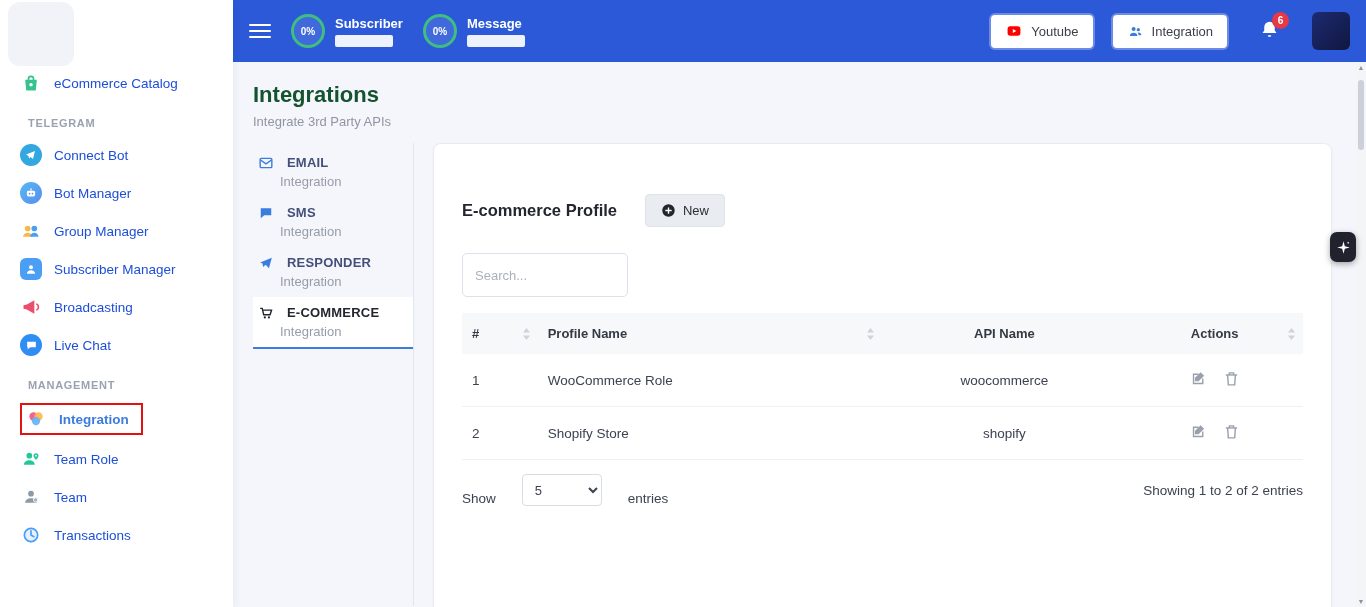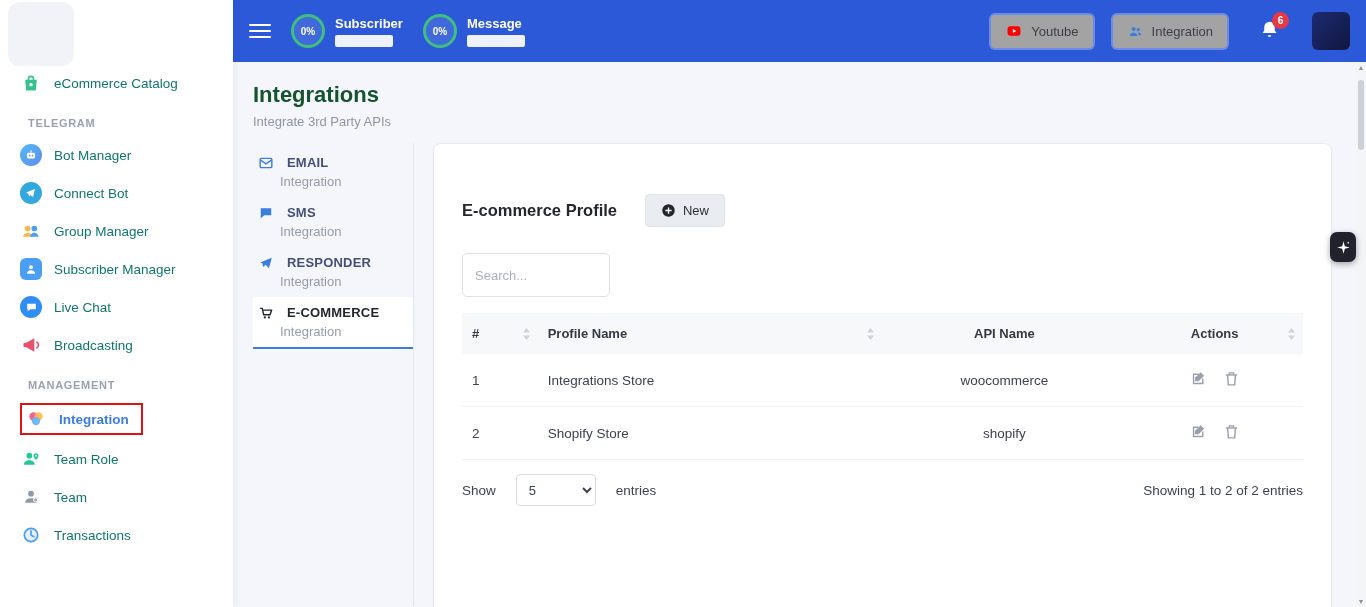--- a/index.html
+++ b/index.html
@@ -13,21 +13,21 @@
   
   .sidebar {
     position: fixed; left: 0; top: 0; width: 233px; height: 607px;
     background: #fff; z-index: 10; box-shadow: 2px 0 8px rgba(20,30,60,.05);
   }
   .logo-area { height: 58px; position: relative; }
   .logo-ghost { position: absolute; left: 8px; top: 2px; width: 66px; height: 64px; background: #f1f3f8; border-radius: 12px; }
   .side-item { display: flex; align-items: center; gap: 12px; padding: 8px 20px; cursor: pointer; }
   .sicon { width: 22px; height: 22px; flex: 0 0 22px; display: flex; align-items: center; justify-content: center; }
   .ic-round { border-radius: 50%; width: 22px; height: 22px; display: flex; align-items: center; justify-content: center; }
-  .slabel { font-size: 13.5px; color: #0f766e; }
+  .slabel { font-size: 13.5px; color: #1d4ed8; }
   .side-header { font-size: 11px; font-weight: 700; color: #9aa2b1; letter-spacing: .7px; padding: 15px 28px 7px; }
   .side-item.active { padding: 5px 20px; }
   .annot { display: inline-flex; align-items: center; gap: 12px; border: 2px solid var(--annotation, #e01212); padding: 3px 12px 3px 3px; }
   .side-item.active .slabel { color: var(--accent, #3b7ddd); font-weight: 700; }
 
   
   .navbar {
     position: fixed; left: 233px; top: 0; right: 0; height: 62px;
     background: var(--navbar, #2b59d8); display: flex; align-items: center;
     padding: 0 16px; gap: 20px; z-index: 9;
@@ -38,21 +38,21 @@
   .ring {
     width: 34px; height: 34px; border-radius: 50%; border: 3px solid var(--green, #3fbf7f);
     display: flex; align-items: center; justify-content: center;
     color: #fff; font-size: 10px; font-weight: 700; background: rgba(255,255,255,.10);
   }
   .pw-text { display: flex; flex-direction: column; }
   .pw-label { color: #fff; font-size: 13px; font-weight: 700; }
   .redacted { width: 58px; height: 12px; background: rgba(255,255,255,.92); border-radius: 2px; margin-top: 4px; }
   .nav-spacer { flex: 1; }
   .nav-btn {
-    display: flex; align-items: center; gap: 8px; background: #a3a3a3; border: none;
+    display: flex; align-items: center; gap: 8px; background: #ffffff; border: none;
     border-radius: 4px; padding: 9px 14px; font-size: 13px; color: #3a3f4a; cursor: pointer;
     font-family: inherit; box-shadow: 0 0 0 2px rgba(255,255,255,.30);
   }
   .bell-wrap { position: relative; margin: 0 12px; cursor: pointer; }
   .badge {
     position: absolute; top: -7px; right: -9px; background: var(--badge, #e63946); color: #fff;
     font-size: 10px; font-weight: 700; min-width: 17px; height: 17px; border-radius: 50%;
     display: flex; align-items: center; justify-content: center; padding: 0 2px;
   }
   .avatar { width: 38px; height: 38px; border-radius: 6px; background: linear-gradient(135deg, #1d2a72, #10173f); cursor: pointer; }
@@ -75,38 +75,38 @@
     flex: 1; margin-left: 19px; background: #fff; border: 1px solid #e8ebf2; border-radius: 8px;
     padding: 34px 28px 28px; height: 560px; box-shadow: 0 1px 3px rgba(30,40,70,.04);
   }
   .card-head { display: flex; align-items: center; gap: 28px; margin-top: 16px; }
   .card-title { font-size: 16.5px; font-weight: 700; color: #23262e; }
   .new-btn {
     display: flex; align-items: center; gap: 7px; background: #e9ecf1; border: 1px solid #dfe3ea;
     border-radius: 4px; padding: 8px 15px; font-size: 13px; color: #2c2f36; cursor: pointer; font-family: inherit;
   }
   .search-input {
-    margin-top: 26px; width: 148px; height: 44px; border: 1px solid #dce1ea; border-radius: 5px;
+    margin-top: 26px; width: 166px; height: 44px; border: 1px solid #dce1ea; border-radius: 5px;
     padding: 0 12px; font-size: 13px; color: #1d4ed8; outline: none; font-family: inherit; display: block;
   }
   .search-input::placeholder { color: #aab0bc; }
 
   table { width: 100%; border-collapse: collapse; margin-top: 16px; }
   thead th {
     background: #f7f8fa; font-size: 13px; font-weight: 700; color: #343944;
     text-align: left; padding: 13px 10px; position: relative;
   }
   .center { text-align: center; }
   .sort { position: absolute; right: 7px; top: 50%; transform: translateY(-50%); line-height: 0; }
   tbody td { font-size: 13.5px; color: #3c4250; padding: 16px 10px; border-bottom: 1px solid #eef0f4; }
   .actions-cell { text-align: center; }
   .icon-btn { background: none; border: none; cursor: pointer; color: #9aa1ad; padding: 0 6px; line-height: 0; }
 
   .table-footer { display: flex; justify-content: space-between; align-items: center; margin-top: 14px; font-size: 13.5px; color: #3c4250; }
-  .show-group { display: flex; align-items: center; gap: 20px; }
+  .show-group { display: flex; align-items: flex-end; gap: 26px; }
   .page-size { height: 32px; width: 80px; border: 1px solid #d7dce5; border-radius: 4px; color: #3c4250; font-size: 13px; padding: 0 8px; background: #fff; font-family: inherit; }
   .pagination { display: flex; justify-content: flex-end; gap: 6px; margin-top: 18px; }
   .page-btn { background: #fff; border: 1px solid #dfe3ea; border-radius: 4px; padding: 9px 13px; font-size: 13px; color: #7a8190; cursor: pointer; font-family: inherit; }
   .page-btn.active { background: var(--accent, #3b7ddd); border-color: var(--accent, #3b7ddd); color: #fff; }
 
   
   .ai-fab {
     position: fixed; right: 10px; top: 232px; width: 26px; height: 30px; background: #20232e;
     border-radius: 7px; display: flex; align-items: center; justify-content: center;
     cursor: pointer; z-index: 20; box-shadow: 0 2px 6px rgba(0,0,0,.35);
@@ -133,41 +133,41 @@
           <path d="M9 9V7a3 3 0 0 1 6 0v2" fill="none" stroke="#34c38f" stroke-width="2"></path>
           <circle cx="12" cy="14" r="2.1" fill="#fff"></circle>
         </svg>
     </span>
     <span class="slabel">eCommerce Catalog</span>
   </div>
 
   <div class="side-header">TELEGRAM</div>
 
   <div class="side-item">
+    <span class="sicon ic-round" style="background:#33a7e0">
+      <svg viewBox="0 0 24 24" width="12" height="12">
+          <path d="M2 11l18-7-4 16-5-4-3 3-1-5z" fill="#fff"></path>
+        </svg>
+    </span>
+    <span class="slabel">Connect Bot</span>
+  </div>
+
+  <div class="side-item">
     <span class="sicon ic-round" style="background:linear-gradient(135deg,#55b9f3,#5b8def)">
       <svg viewBox="0 0 24 24" width="14" height="14">
           <rect x="5" y="8" width="14" height="10" rx="2.5" fill="#fff"></rect>
           <circle cx="9.5" cy="13" r="1.5" fill="#5b8def"></circle>
           <circle cx="14.5" cy="13" r="1.5" fill="#5b8def"></circle>
           <rect x="11" y="4" width="2" height="4" fill="#fff"></rect>
         </svg>
     </span>
     <span class="slabel">Bot Manager</span>
   </div>
 
   <div class="side-item">
-    <span class="sicon ic-round" style="background:#33a7e0">
-      <svg viewBox="0 0 24 24" width="12" height="12">
-          <path d="M2 11l18-7-4 16-5-4-3 3-1-5z" fill="#fff"></path>
-        </svg>
-    </span>
-    <span class="slabel">Connect Bot</span>
-  </div>
-
-  <div class="side-item">
     <span class="sicon">
       <svg viewBox="0 0 24 24" width="20" height="20">
           <circle cx="8" cy="9" r="3.4" fill="#f7b84b"></circle>
           <path d="M2.5 19c0-3 2.5-5 5.5-5s5.5 2 5.5 5z" fill="#f7b84b"></path>
           <circle cx="16" cy="9" r="3.4" fill="#4a9ff5"></circle>
           <path d="M11 19c0-3 2.2-5 5-5s5 2 5 5z" fill="#4a9ff5"></path>
         </svg>
     </span>
     <span class="slabel">Group Manager</span>
   </div>
@@ -176,36 +176,36 @@
     <span class="sicon" style="background:#4a9ff5;border-radius:6px">
       <svg viewBox="0 0 24 24" width="14" height="14">
           <circle cx="12" cy="9" r="3.4" fill="#fff"></circle>
           <path d="M5 20c0-3.5 3-6 7-6s7 2.5 7 6z" fill="#fff"></path>
         </svg>
     </span>
     <span class="slabel">Subscriber Manager</span>
   </div>
 
   <div class="side-item">
-    <span class="sicon ic-round" style="background:#2f8ef4">
-      <svg viewBox="0 0 24 24" width="13" height="13">
-          <path d="M4 5h16v10H10l-5 4v-4H4z" fill="#fff"></path>
-        </svg>
-    </span>
-    <span class="slabel">Live Chat</span>
-  </div>
-
-  <div class="side-item">
     <span class="sicon">
       <svg viewBox="0 0 24 24" width="20" height="20">
           <path d="M3 10v4l4 1 9 5V4L7 9l-4 1z" fill="#e94f6a"></path>
           <path d="M18.5 8a4.5 4.5 0 0 1 0 8" stroke="#e94f6a" fill="none" stroke-width="2"></path>
         </svg>
     </span>
     <span class="slabel">Broadcasting</span>
+  </div>
+
+  <div class="side-item">
+    <span class="sicon ic-round" style="background:#2f8ef4">
+      <svg viewBox="0 0 24 24" width="13" height="13">
+          <path d="M4 5h16v10H10l-5 4v-4H4z" fill="#fff"></path>
+        </svg>
+    </span>
+    <span class="slabel">Live Chat</span>
   </div>
 
 
   <div class="side-header">MANAGEMENT</div>
 
   <div class="side-item active">
     <span class="annot">
       <span class="sicon">
         <svg viewBox="0 0 24 24" width="20" height="20">
             <circle cx="9" cy="9" r="5" fill="#f06292"></circle>
@@ -419,21 +419,21 @@
               <span class="sort"><svg width="9" height="13" viewBox="0 0 9 13">
                     <path d="M4.5 0.5 8 5H1z" fill="#cdd2db"></path>
                     <path d="M4.5 12.5 1 8h7z" fill="#cdd2db"></path>
                   </svg></span>
             </th>
           </tr>
         </thead>
         <tbody>
           <tr>
             <td>1</td>
-            <td>Integrations Store</td>
+            <td>WooCommerce Role</td>
             <td class="center">woocommerce</td>
             <td class="actions-cell">
               <button class="icon-btn">
                 <svg viewBox="0 0 24 24" width="17" height="17" fill="none" stroke="currentColor" stroke-width="2">
                     <path d="M18 12v7H5V6h7"></path>
                     <path d="M15 3l5 5-8 8h-5v-5z" fill="currentColor" stroke="none"></path>
                   </svg>
               </button>
               <button class="icon-btn">
                 <svg viewBox="0 0 24 24" width="17" height="17" fill="none" stroke="currentColor" stroke-width="2">

